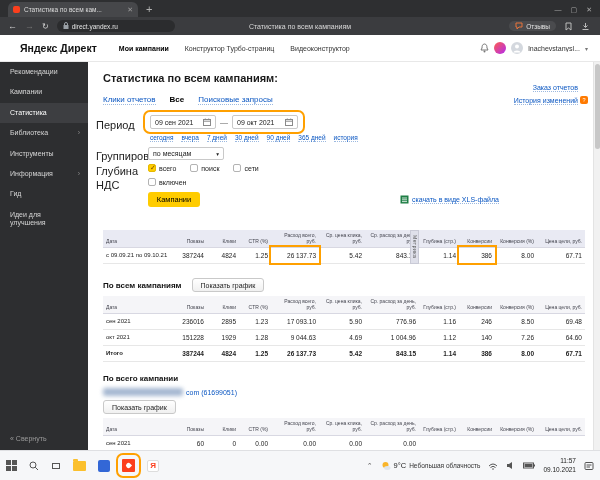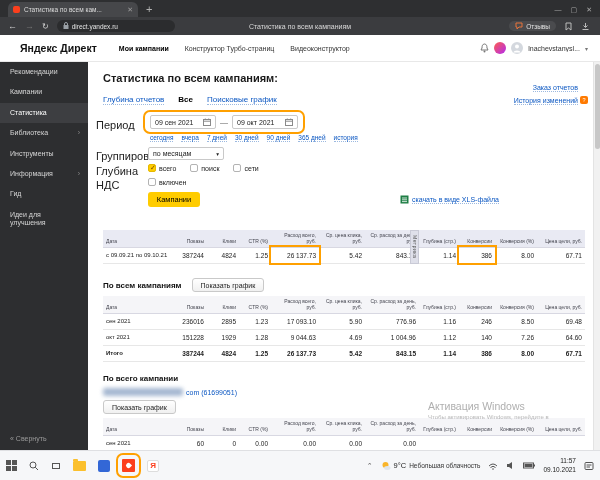--- a/index.html
+++ b/index.html
@@ -239,23 +239,23 @@
     <div class="collapse">Свернуть</div>
   </div>
 
   <div class="main">
     <div class="page-title">Статистика по всем кампаниям:</div>
     <span class="toplink order">Заказ отчетов</span>
     <span class="toplink history">История изменений</span>
     <span class="helpbadge">?</span>
 
     <div class="tabsrow">
-      <span class="ptab">Глубина отчетов</span>
+      <span class="ptab">Клики отчетов</span>
       <span class="ptab current">Все</span>
-      <span class="ptab">Поисковые график</span>
+      <span class="ptab">Поисковые запросы</span>
     </div>
 
     <span class="flabel" style="top:57px">Период</span>
     <div class="daterow">
       <div class="dateinput">
         <span>09 сен 2021</span>
         <svg width="8" height="8">
             <rect x="0.5" y="1.5" width="7" height="6" fill="none" stroke="#8a8a8a"></rect>
             <line x1="0.5" y1="3.2" x2="7.5" y2="3.2" stroke="#8a8a8a"></line>
             <line x1="2.3" y1="0.5" x2="2.3" y2="1.8" stroke="#8a8a8a"></line>
@@ -503,24 +503,20 @@
         </tr>
       </tbody>
         </table>
     </div>
 
     <div class="vscroll">
         <div class="vthumb"></div>
       </div>
   </div>
 
-  <div class="watermark">
-    <div class="wm1">Активация Windows</div>
-    <div class="wm2">Чтобы активировать Windows, перейдите в</div>
-  </div>
 
   <div class="taskbar">
     <div class="tbicons">
       <svg width="11" height="11">
           <rect x="0" y="0" width="5" height="5" fill="#555"></rect>
           <rect x="6" y="0" width="5" height="5" fill="#555"></rect>
           <rect x="0" y="6" width="5" height="5" fill="#555"></rect>
           <rect x="6" y="6" width="5" height="5" fill="#555"></rect>
         </svg>
       <svg width="10" height="10">

